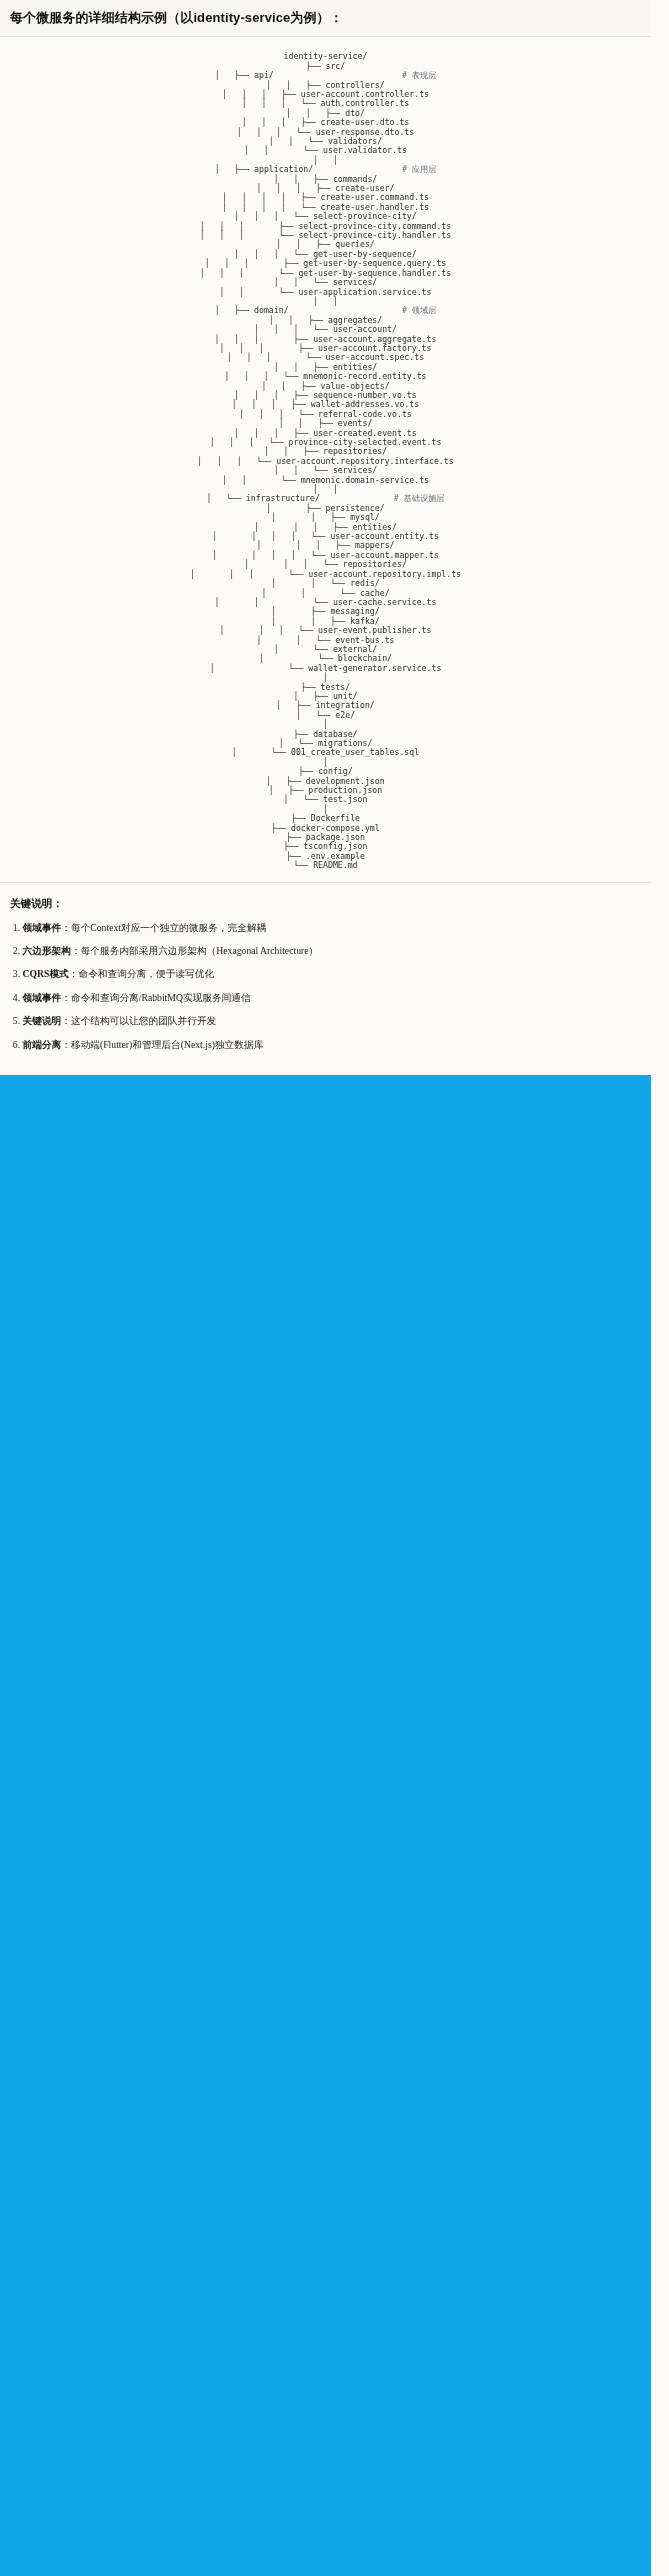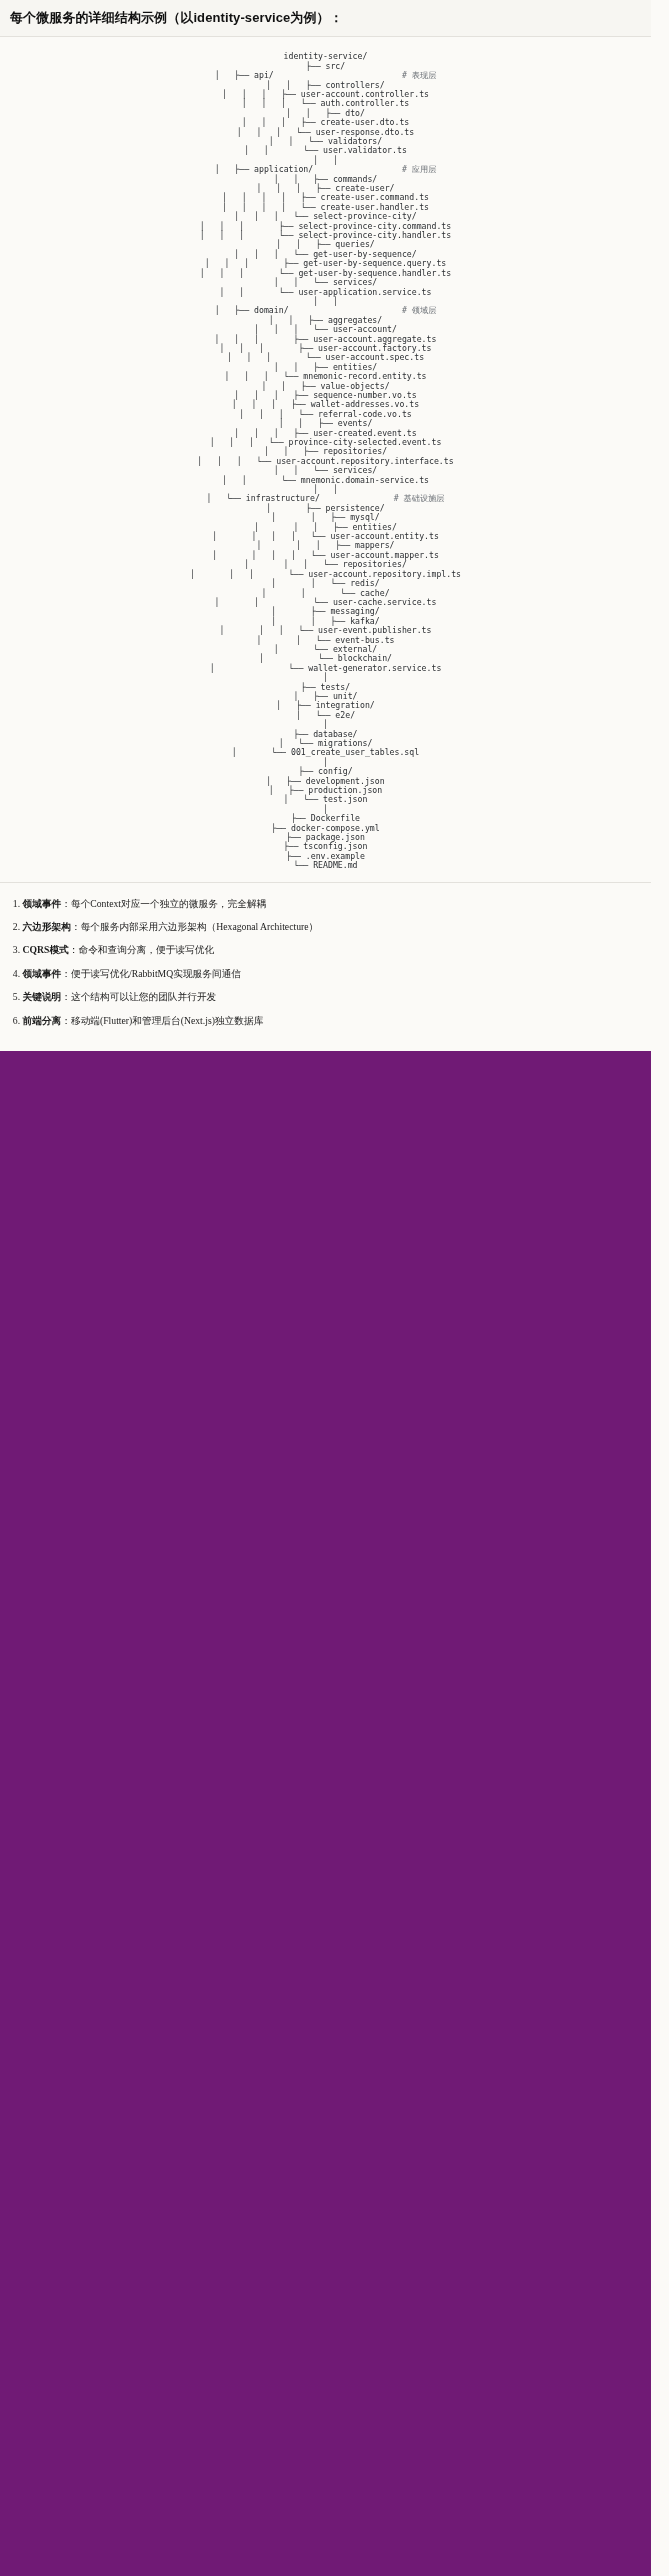--- a/index.html
+++ b/index.html
@@ -8,21 +8,21 @@
     background: #fbfaf7;
   }
   body {
     width: 669px;
     font-family: "Liberation Sans", sans-serif;
     color: #1b1b1b;
   }
   .page {
     width: 651px;
     min-height: 2576px;
-    background: #701a75;
+    background: #0ea5e9;
     display: flex;
     flex-direction: column;
   }
 
   
   .title-block {
     padding: 8.8px 10px 10px 10px;
     border-bottom: 0.6px solid #e3e1dc;
     background: #f7f6f2;
   }
@@ -188,33 +188,34 @@
 │
 ├── Dockerfile
 ├── docker-compose.yml
 ├── package.json
 ├── tsconfig.json
 ├── .env.example
 └── README.md</pre>
   </div>
 
   <div class="notes-block">
+    <div class="notes-heading">关键说明：</div>
 
     <ol class="notes-list">
       <li>
         <span class="note-term">领域事件</span><span class="note-sep">：</span><span class="note-desc">每个Context对应一个独立的微服务，完全解耦</span>
       </li>
       <li>
         <span class="note-term">六边形架构</span><span class="note-sep">：</span><span class="note-desc">每个服务内部采用六边形架构（Hexagonal Architecture）</span>
       </li>
       <li>
         <span class="note-term">CQRS模式</span><span class="note-sep">：</span><span class="note-desc">命令和查询分离，便于读写优化</span>
       </li>
       <li>
-        <span class="note-term">领域事件</span><span class="note-sep">：</span><span class="note-desc">便于读写优化/RabbitMQ实现服务间通信</span>
+        <span class="note-term">领域事件</span><span class="note-sep">：</span><span class="note-desc">命令和查询分离/RabbitMQ实现服务间通信</span>
       </li>
       <li>
         <span class="note-term">关键说明</span><span class="note-sep">：</span><span class="note-desc">这个结构可以让您的团队并行开发</span>
       </li>
       <li>
         <span class="note-term">前端分离</span><span class="note-sep">：</span><span class="note-desc">移动端(Flutter)和管理后台(Next.js)独立数据库</span>
       </li>
     </ol>
 
   </div>

